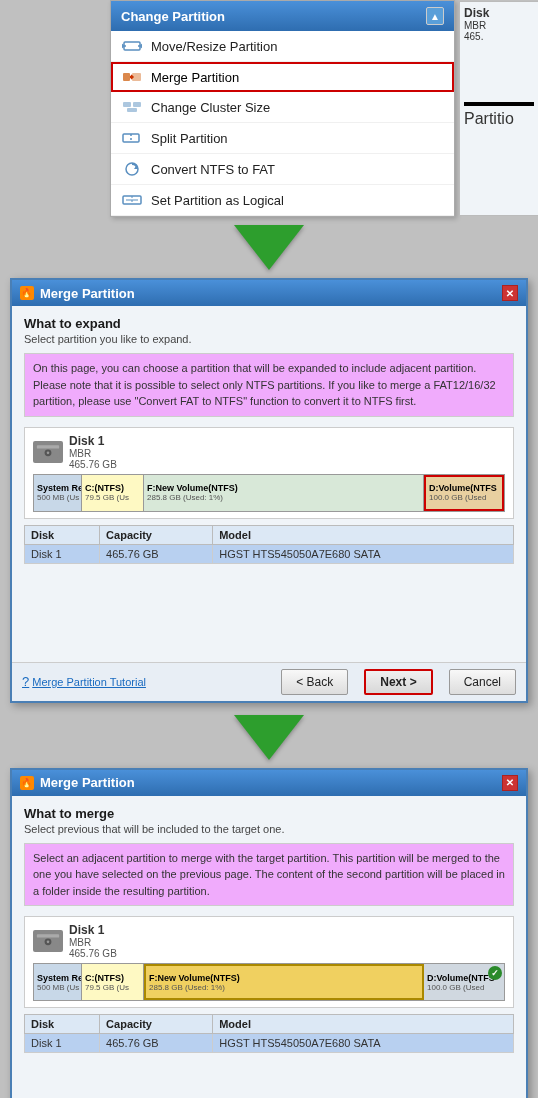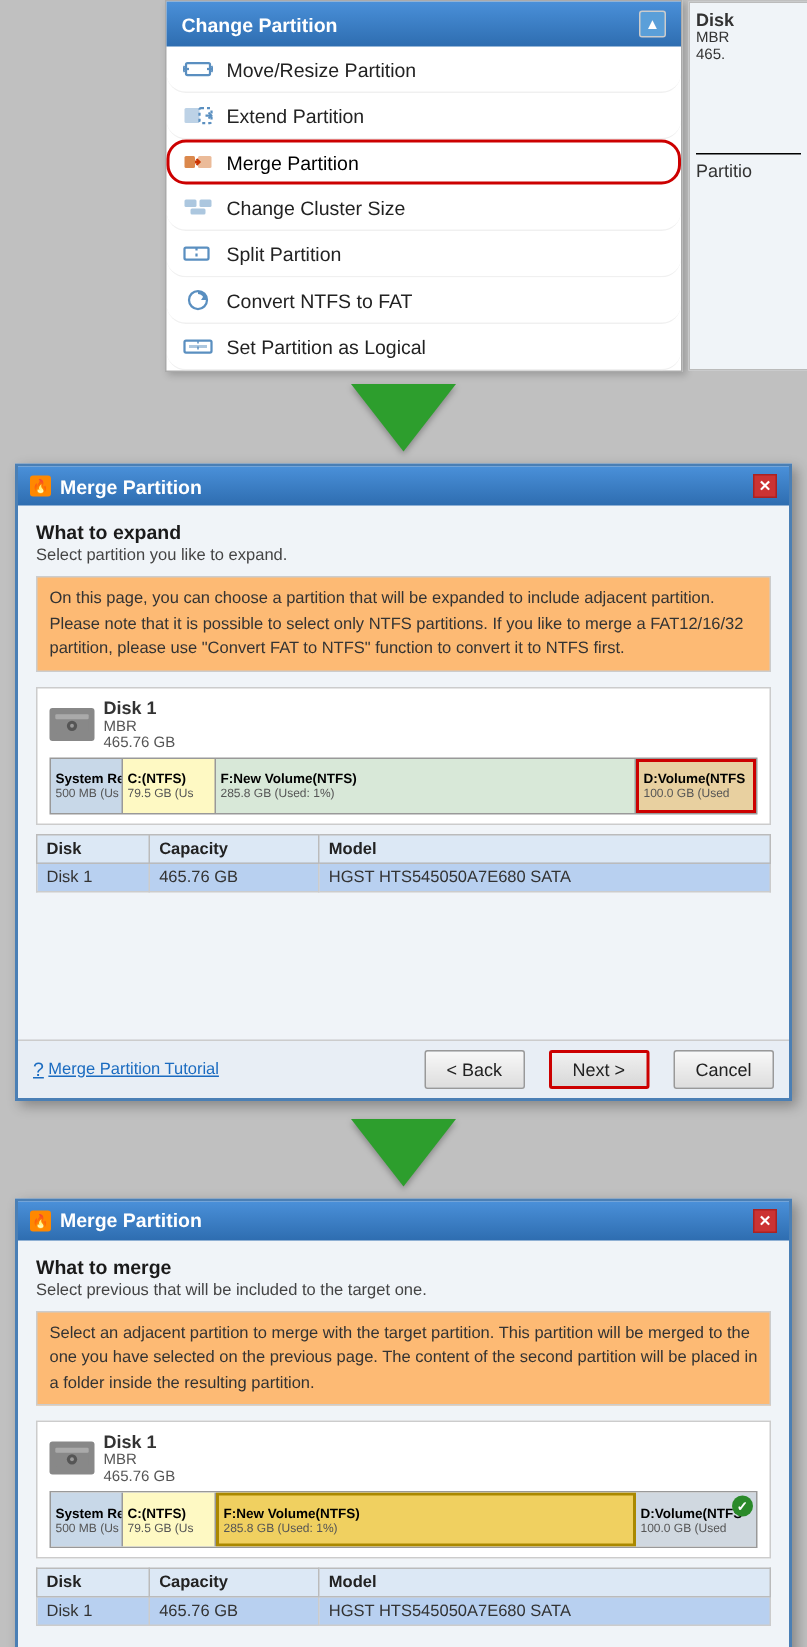--- a/index.html
+++ b/index.html
@@ -36,21 +36,20 @@
       background: #5a9fd9;
       display: flex; align-items: center; justify-content: center;
       font-size: 10px; color: white;
     }
     .menu-item {
       display: flex;
       align-items: center;
       padding: 6px 10px;
       cursor: pointer;
       border-bottom: 1px solid #f0f0f0;
-      border-radius: 13px;
     }
     .menu-item.highlighted {
       background: white;
       border: 2px solid #cc0000;
       padding: 4px 8px;
     }
     .menu-item .icon {
       width: 22px; height: 18px;
       margin-right: 8px;
       display: flex; align-items: center; justify-content: center;
@@ -144,21 +143,21 @@
       font-size: 13px;
       color: #1a1a1a;
       margin-bottom: 2px;
     }
     .what-to-sub {
       font-size: 11px;
       color: #444;
       margin-bottom: 8px;
     }
     .info-box {
-      background: #fdba74;
+      background: #f0abfc;
       border: 1px solid #ccc;
       padding: 6px 8px;
       font-size: 11px;
       color: #333;
       line-height: 1.5;
       margin-bottom: 10px;
     }
 
     
     .disk-visual-container {
@@ -256,21 +255,21 @@
       font-size: 12px;
       border: 1px solid #999;
       background: linear-gradient(to bottom, #f8f8f8, #ddd);
       cursor: pointer;
       border-radius: 2px;
       color: #222;
     }
     .btn.btn-primary {
       border: 2px solid #cc0000;
       background: linear-gradient(to bottom, #f0f0f0, #d8d8d8);
-      font-weight: normal;
+      font-weight: bold;
     }
 
     
     .checkmark {
       position: absolute;
       right: 2px; top: 2px;
       width: 14px; height: 14px;
       background: #2a8a2a;
       border-radius: 50%;
       display: flex; align-items: center; justify-content: center;
@@ -299,31 +298,20 @@
           <rect x="2" y="4" width="16" height="8" rx="1" fill="none" stroke="#5a8fc0" stroke-width="1.5"></rect>
           <line x1="0" y1="8" x2="4" y2="8" stroke="#5a8fc0" stroke-width="1.5"></line>
           <line x1="16" y1="8" x2="20" y2="8" stroke="#5a8fc0" stroke-width="1.5"></line>
           <polyline points="1,6 0,8 1,10" fill="none" stroke="#5a8fc0" stroke-width="1.2"></polyline>
           <polyline points="19,6 20,8 19,10" fill="none" stroke="#5a8fc0" stroke-width="1.2"></polyline>
         </svg>
       </div>
       <span class="label">Move/Resize Partition</span>
     </div>
 
-    <div class="menu-item">
-      <div class="icon icon-extend">
-        <svg width="20" height="16" viewBox="0 0 20 16">
-          <rect x="1" y="3" width="10" height="10" rx="1" fill="#5a8fc0" opacity="0.4"></rect>
-          <rect x="11" y="3" width="8" height="10" rx="1" fill="none" stroke="#5a8fc0" stroke-width="1.5" stroke-dasharray="2,2"></rect>
-          <line x1="15" y1="8" x2="19" y2="8" stroke="#5a8fc0" stroke-width="1.5"></line>
-          <polyline points="17,6 19,8 17,10" fill="none" stroke="#5a8fc0" stroke-width="1.2"></polyline>
-        </svg>
-      </div>
-      <span class="label">Extend Partition</span>
-    </div>
 
     <div class="menu-item highlighted">
       <div class="icon icon-merge">
         <svg width="20" height="16" viewBox="0 0 20 16">
           <rect x="1" y="4" width="7" height="8" rx="1" fill="#cc5500" opacity="0.7"></rect>
           <rect x="10" y="4" width="9" height="8" rx="1" fill="#cc5500" opacity="0.4"></rect>
           <line x1="8" y1="8" x2="10" y2="8" stroke="#cc3300" stroke-width="2"></line>
           <polyline points="9,6 11,8 9,10" fill="none" stroke="#cc3300" stroke-width="1.5"></polyline>
         </svg>
       </div>
@@ -370,21 +358,21 @@
           <line x1="10" y1="4" x2="10" y2="12" stroke="#5a8fc0" stroke-width="1" stroke-dasharray="2,2"></line>
         </svg>
       </div>
       <span class="label">Set Partition as Logical</span>
     </div>
 
     <div class="right-panel-stub">
       <div style="font-weight:bold; font-size:12px;">Disk</div>
       <div style="font-size:10px;">MBR</div>
       <div style="font-size:10px;">465.</div>
-      <div style="margin-top:60px; font-size:12px; border-top:1px solid #000000; padding-top:4px;">Partitio</div>
+      <div style="margin-top:60px; font-size:16px; border-top:4px solid #000000; padding-top:4px;">Partitio</div>
     </div>
   </div>
 </div>
 
 <div class="green-arrow-container">
   <div class="green-arrow"></div>
 </div>
 
 <div class="dialog">
   <div class="dialog-titlebar">

